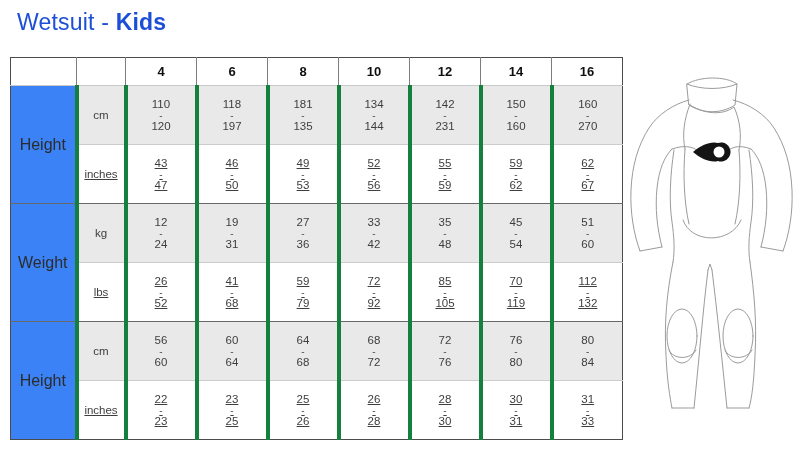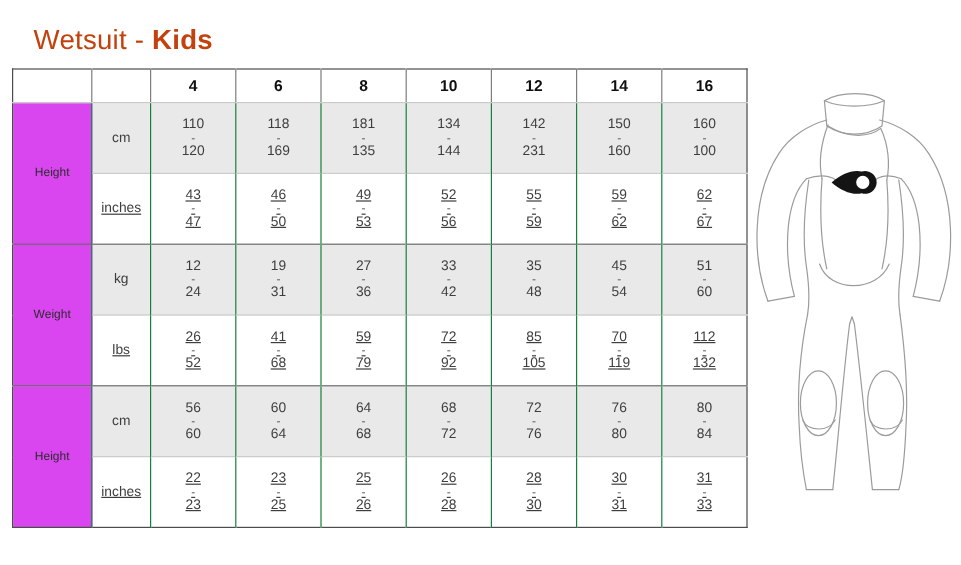--- a/index.html
+++ b/index.html
@@ -1,38 +1,38 @@
 <!DOCTYPE html>
 <html><head>
 <meta charset="utf-8">
 <style>
   html,body{margin:0;padding:0;}
   body{
     width:801px;height:471px;position:relative;background:#ffffff;
     font-family:"Liberation Sans",sans-serif;overflow:hidden;
   }
   .page-title{
-    position:absolute;left:13px;top:5px;margin:15px;
-    font-size:23px;font-weight:400;color:#c2410c;letter-spacing:.2px;
+    position:absolute;left:13px;top:5px;margin:4px;
+    font-size:23px;font-weight:400;color:#1d4ed8;letter-spacing:.2px;
   }
   .page-title strong{font-weight:700;}
 
   table.size-chart{
     position:absolute;left:10px;top:57px;
     border-collapse:collapse;table-layout:fixed;
     border:1px solid #4c4c4c;
   }
   th,td{padding:0;margin:0;text-align:center;vertical-align:middle;}
   th{font-weight:700;font-size:13px;color:#0f0f0f;height:27px;
      border-left:1px solid #7d7d7d;border-bottom:1px solid #c9c9c9;}
   th.corner-a{width:65px;border-left:none;}
   th.corner-b{width:48px;}
   th.size-h{width:70px;}
-  td{font-size:11.5px;color:#3e3e3e;height:58px;border-left:1px solid #15803d;}
-  td.glabel{font-size:10px;color:#2c2c2c;background:#d946ef;border-left:none;}
+  td{font-size:11.5px;color:#3e3e3e;height:58px;border-left:4px solid #15803d;}
+  td.glabel{font-size:16px;color:#2c2c2c;background:#3b82f6;border-left:none;}
   td.unit{font-size:11.5px;}
   td.shaded{background:#e9e9e9;}
   td.lsep{border-top:1px solid #cccccc;text-decoration:underline;}
   td.gsep{border-top:1px solid #686868;}
   td.rng div{line-height:13px;}
   td.rng .sep{font-size:10px;line-height:9px;color:#555555;}
 
   .illustration{
     position:absolute;left:627px;top:60px;width:172px;height:356px;
   }
@@ -62,21 +62,21 @@
         <td class="glabel" rowspan="2">Height</td>
         <td class="unit shaded">cm</td>
         <td class="rng shaded">
           <div class="min">110</div>
           <div class="sep">-</div>
           <div class="max">120</div>
         </td>
         <td class="rng shaded">
           <div class="min">118</div>
           <div class="sep">-</div>
-          <div class="max">169</div>
+          <div class="max">197</div>
         </td>
         <td class="rng shaded">
           <div class="min">181</div>
           <div class="sep">-</div>
           <div class="max">135</div>
         </td>
         <td class="rng shaded">
           <div class="min">134</div>
           <div class="sep">-</div>
           <div class="max">144</div>
@@ -87,21 +87,21 @@
           <div class="max">231</div>
         </td>
         <td class="rng shaded">
           <div class="min">150</div>
           <div class="sep">-</div>
           <div class="max">160</div>
         </td>
         <td class="rng shaded">
           <div class="min">160</div>
           <div class="sep">-</div>
-          <div class="max">100</div>
+          <div class="max">270</div>
         </td>
       </tr>
       <tr>
         <td class="unit lsep">inches</td>
         <td class="rng lsep">
           <div class="min">43</div>
           <div class="sep">-</div>
           <div class="max">47</div>
         </td>
         <td class="rng lsep">

